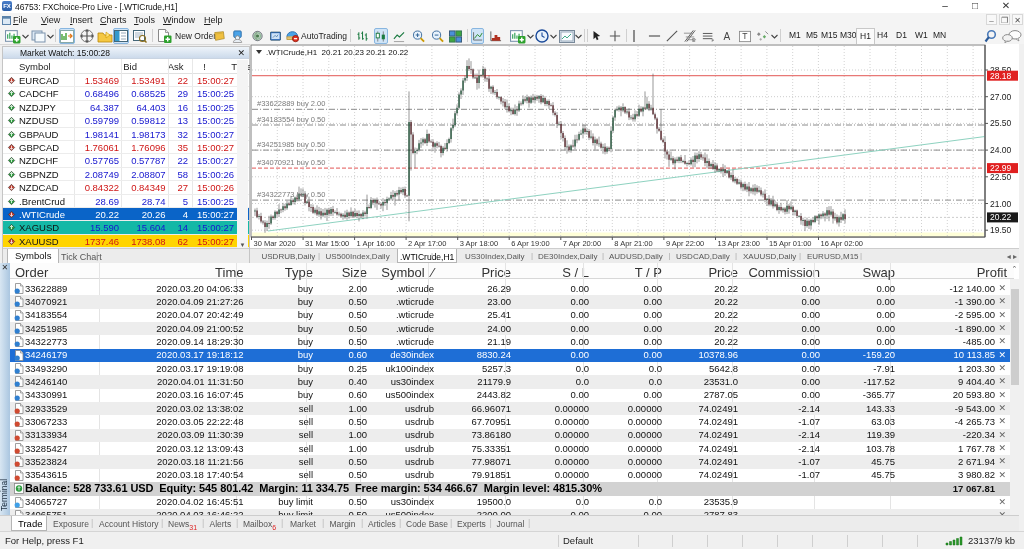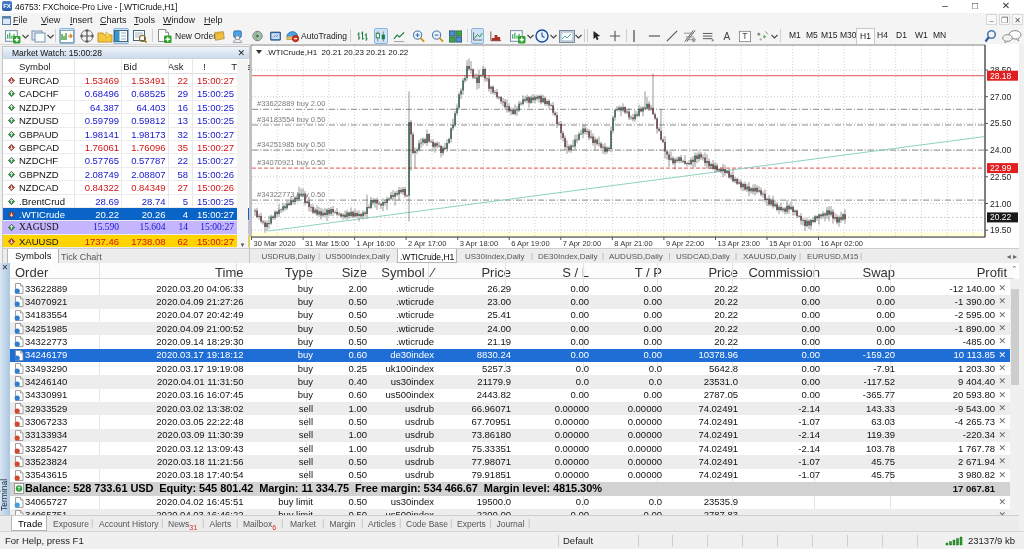--- a/index.html
+++ b/index.html
@@ -13,35 +13,35 @@
 .toolbar { position:absolute; left:0; top:27px; width:1024px; height:18px; background:#f4f4f4; border-bottom:1px solid #d8d8d8; }
 .tbi { position:absolute; top:1px; height:16px; display:flex; align-items:center; justify-content:center; }
 .tbi-p { background:#cfe4f7; border:1px solid #88b6e0; border-radius:2px; }
 .dd { position:absolute; top:7px; line-height:0; }
 .tsepv { position:absolute; top:2px; width:1px; height:13px; background:#d0d0d0; }
 .tbtxt { position:absolute; top:4px; font-size:8.5px; color:#222; }
 .tf { position:absolute; top:3px; font-size:8.5px; color:#222; }
 .tf-act { background:#fbfbfb; border:1px solid #c8c8c8; top:1px; padding:2px 3px 3px; margin-left:-3px; }
 
 .mw { position:absolute; left:2px; top:46px; width:248px; height:217px; background:#fff; border:1px solid #c5c5c5; }
-.mw-head { position:absolute; left:0; top:0; width:246px; height:12px; background:linear-gradient(#eef4fa,#ccdaeb); border-bottom:1px solid #c9d4e2; font-size:8.5px; color:#111; padding-left:9px; line-height:12px; }
+.mw-head { position:absolute; left:0; top:0; width:246px; height:12px; background:linear-gradient(#eef4fa,#ccdaeb); border-bottom:1px solid #c9d4e2; font-size:8.5px; color:#111; padding-left:17px; line-height:12px; }
 .mw-x { position:absolute; right:4px; top:0; font-size:9px; color:#222; }
 .mw-cols { position:absolute; left:0; top:12px; width:264px; height:15px; border-bottom:1px solid #e0e0e0; font-size:9.5px; color:#222; }
 .mw-cols span { position:absolute; top:2px; }
 .mw-body { position:absolute; left:0; top:27px; width:246px; height:175px; }
 .mw-row { position:relative; width:246px; height:13.42px; border-bottom:1px solid #ececec; font-size:9.5px; }
 .mw-ic { position:absolute; left:4px; top:2px; }
 .mw-sym { position:absolute; left:16px; top:1px; color:#111; }
 .mw-bid { position:absolute; right:130px; top:1px; }
 .mw-ask { position:absolute; right:83.5px; top:1px; }
 .mw-sp { position:absolute; right:61px; top:1px; }
 .mw-tm { position:absolute; right:15px; top:1px; }
 .v-b { color:#1616cf; } .v-r { color:#cf1616; } .v-w { color:#fff; }
 .mw-sel { background:#0a64c8; }
-.mw-gray { background:#c4b5fd;font-family:Liberation Serif, serif; }
+.mw-gray { background:#14b8a6; }
 .mw-gold { background:#ffd400; }
 .mw-vline { position:absolute; top:12px; width:1px; height:190px; background:#e8e8e8; }
 .mw-scroll { position:absolute; right:1px; top:13px; width:11px; height:189px; background:#f4f4f4; }
 .mw-scroll .a { position:absolute; left:0; width:11px; font-size:6px; color:#555; text-align:center; }
 .mw-tabs { position:absolute; left:0; top:201px; width:246px; height:16px; background:#ececec; border-top:1px solid #cdcdcd; font-size:9.5px; }
 .mwtab-a { position:absolute; left:4px; top:0px; background:#fff; border:1px solid #b5b5b5; border-top:0; padding:1px 7px 2px; color:#111; }
 .mwtab { position:absolute; left:58px; top:3px; color:#555; font-size:9px; }
 .mwtab-sep { position:absolute; left:93px; top:2px; color:#aaa; font-size:9px; }
 
 .chartwrap { position:absolute; left:250px; top:44px; width:774px; height:219px; background:#fff; }

